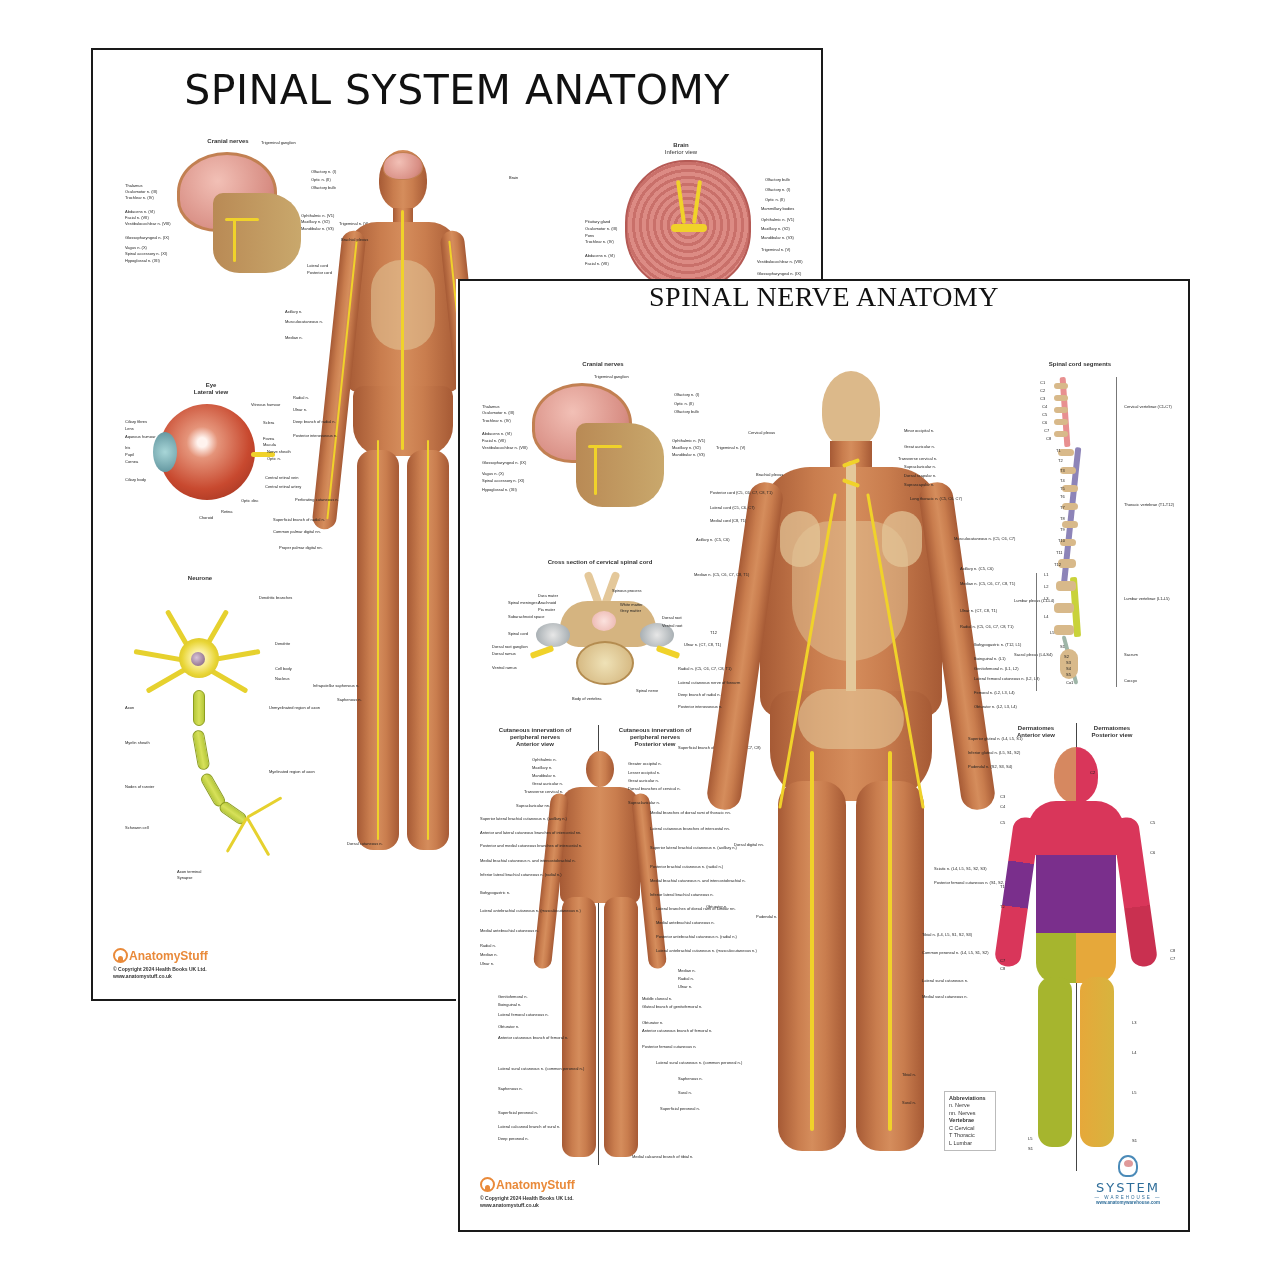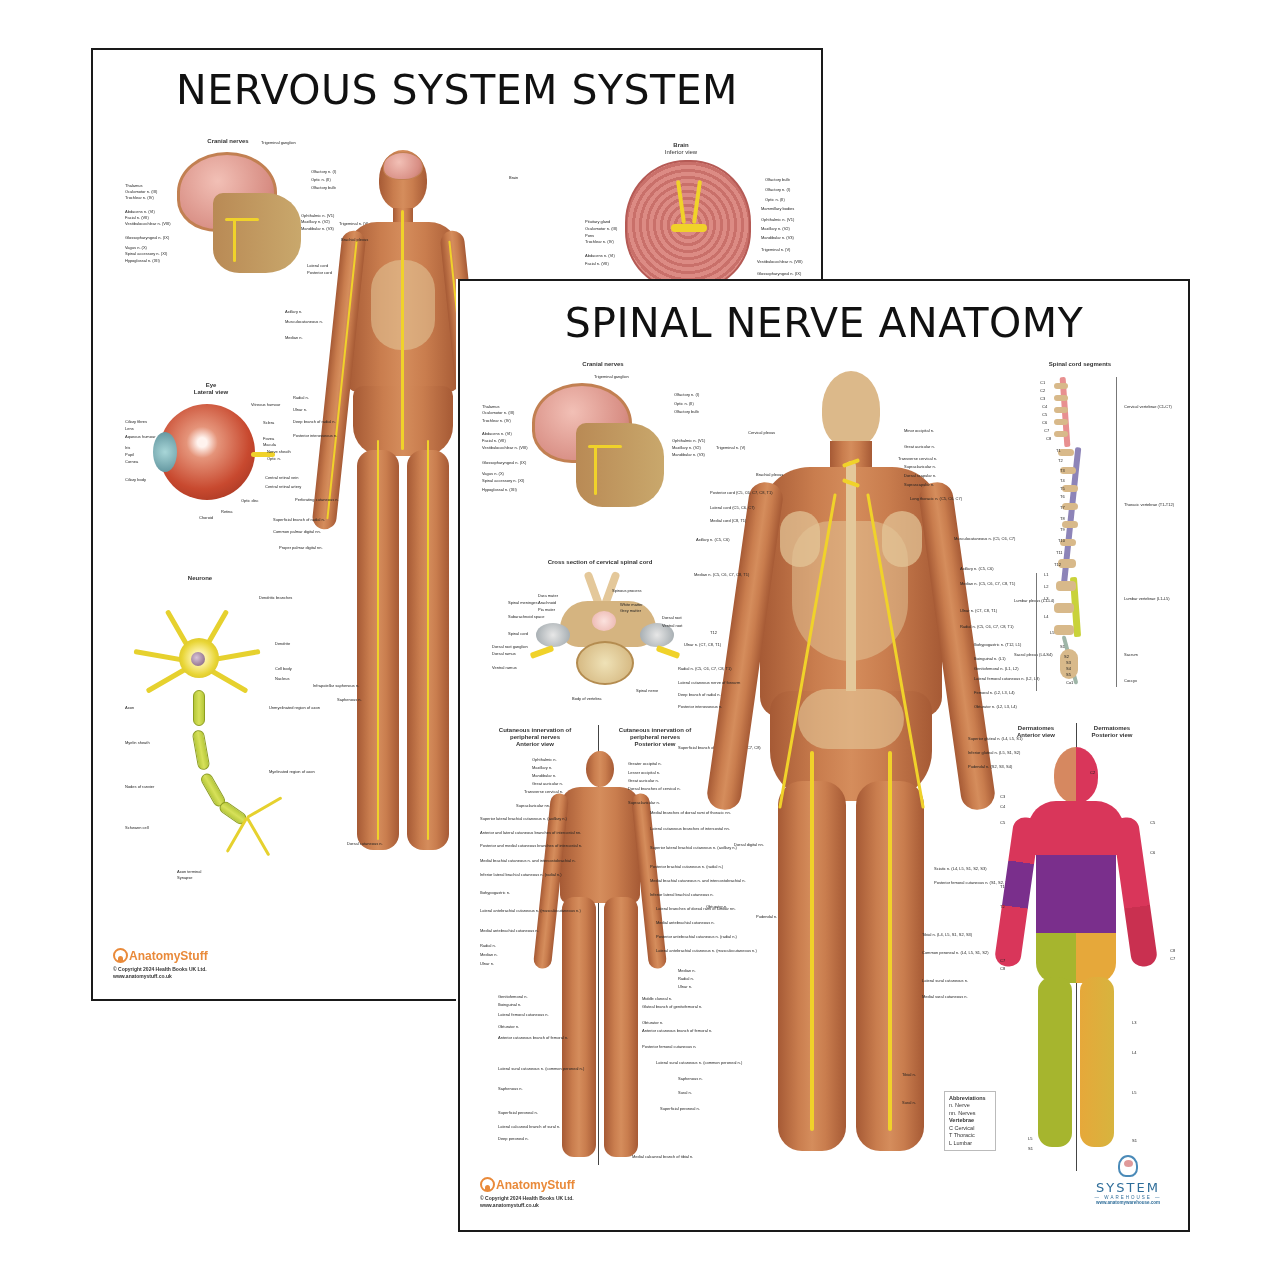--- a/index.html
+++ b/index.html
@@ -5,21 +5,21 @@
   * { box-sizing: border-box; margin: 0; padding: 0; }
   html, body { width: 1280px; height: 1280px; background: #ffffff; overflow: hidden; }
   body { position: relative; font-family: "Liberation Sans", "DejaVu Sans", sans-serif; color: #111; }
 
   .poster { position: absolute; background: #fff; border: 2px solid #1a1a1a; overflow: hidden; }
   .poster.back { left: 91px; top: 48px; width: 732px; height: 953px; }
   .poster.front { left: 458px; top: 279px; width: 732px; height: 953px; box-shadow: -2px 0 0 #fff; }
 
   .poster-title { position: absolute; left: 0; right: 0; text-align: center; font-family: "DejaVu Sans", sans-serif; font-weight: 500; letter-spacing: 0.5px; color: #111; }
   .back .poster-title { top: 16px; font-size: 41px; }
-  .front .poster-title { top: 18px; font-size: 41px; }
+  .front .poster-title { top: 0; font-size: 28px; font-family: Liberation Serif, serif; }
 
   .sec-title { position: absolute; font-size: 6px; font-weight: bold; text-align: center; color: #333; line-height: 1.2; }
   .lbl { position: absolute; font-size: 4px; color: #222; white-space: nowrap; line-height: 1; }
   .vline { position: absolute; width: 0; border-left: 0.6px solid #777; }
 
   
   .head-side { position: absolute; }
   .skull { position: absolute; border-radius: 50% 50% 45% 40%; background: radial-gradient(circle at 40% 35%, #f2c0b6, #d88e84 70%, #b86f5e); border: 3px solid #c28052; }
   .face { position: absolute; background: linear-gradient(90deg, #b98a55, #c9a86c); border-radius: 10px 40% 40% 30%; }
   .nerve { position: absolute; background: #f0d22a; border-radius: 2px; }
@@ -57,21 +57,21 @@
   .aw-url { font-size: 4.5px; color: #2e6d99; font-weight: bold; }
 
   .divider-v { position: absolute; width: 1px; background: #444; }
 
   .derm { position: absolute; }
 </style>
 </head>
 <body>
 
 <div class="poster back">
-  <div class="poster-title">NERVOUS SYSTEM SYSTEM</div>
+  <div class="poster-title">SPINAL SYSTEM ANATOMY</div>
 
   <div class="sec-title" style="left:100px;top:88px;width:70px;">Cranial nerves</div>
   <div class="head-side" style="left:72px;top:98px;width:140px;height:130px;">
     <div class="skull" style="left:12px;top:4px;width:100px;height:80px;"></div>
     <div class="face" style="left:48px;top:45px;width:88px;height:80px;"></div>
     <div class="nerve" style="left:60px;top:70px;width:34px;height:3px;"></div>
     <div class="nerve" style="left:68px;top:70px;width:3px;height:44px;"></div>
   </div>
   <div class="lbl" style="left:32px;top:134px;">Thalamus</div>
   <div class="lbl" style="left:32px;top:140px;">Oculomotor n. (III)</div>

